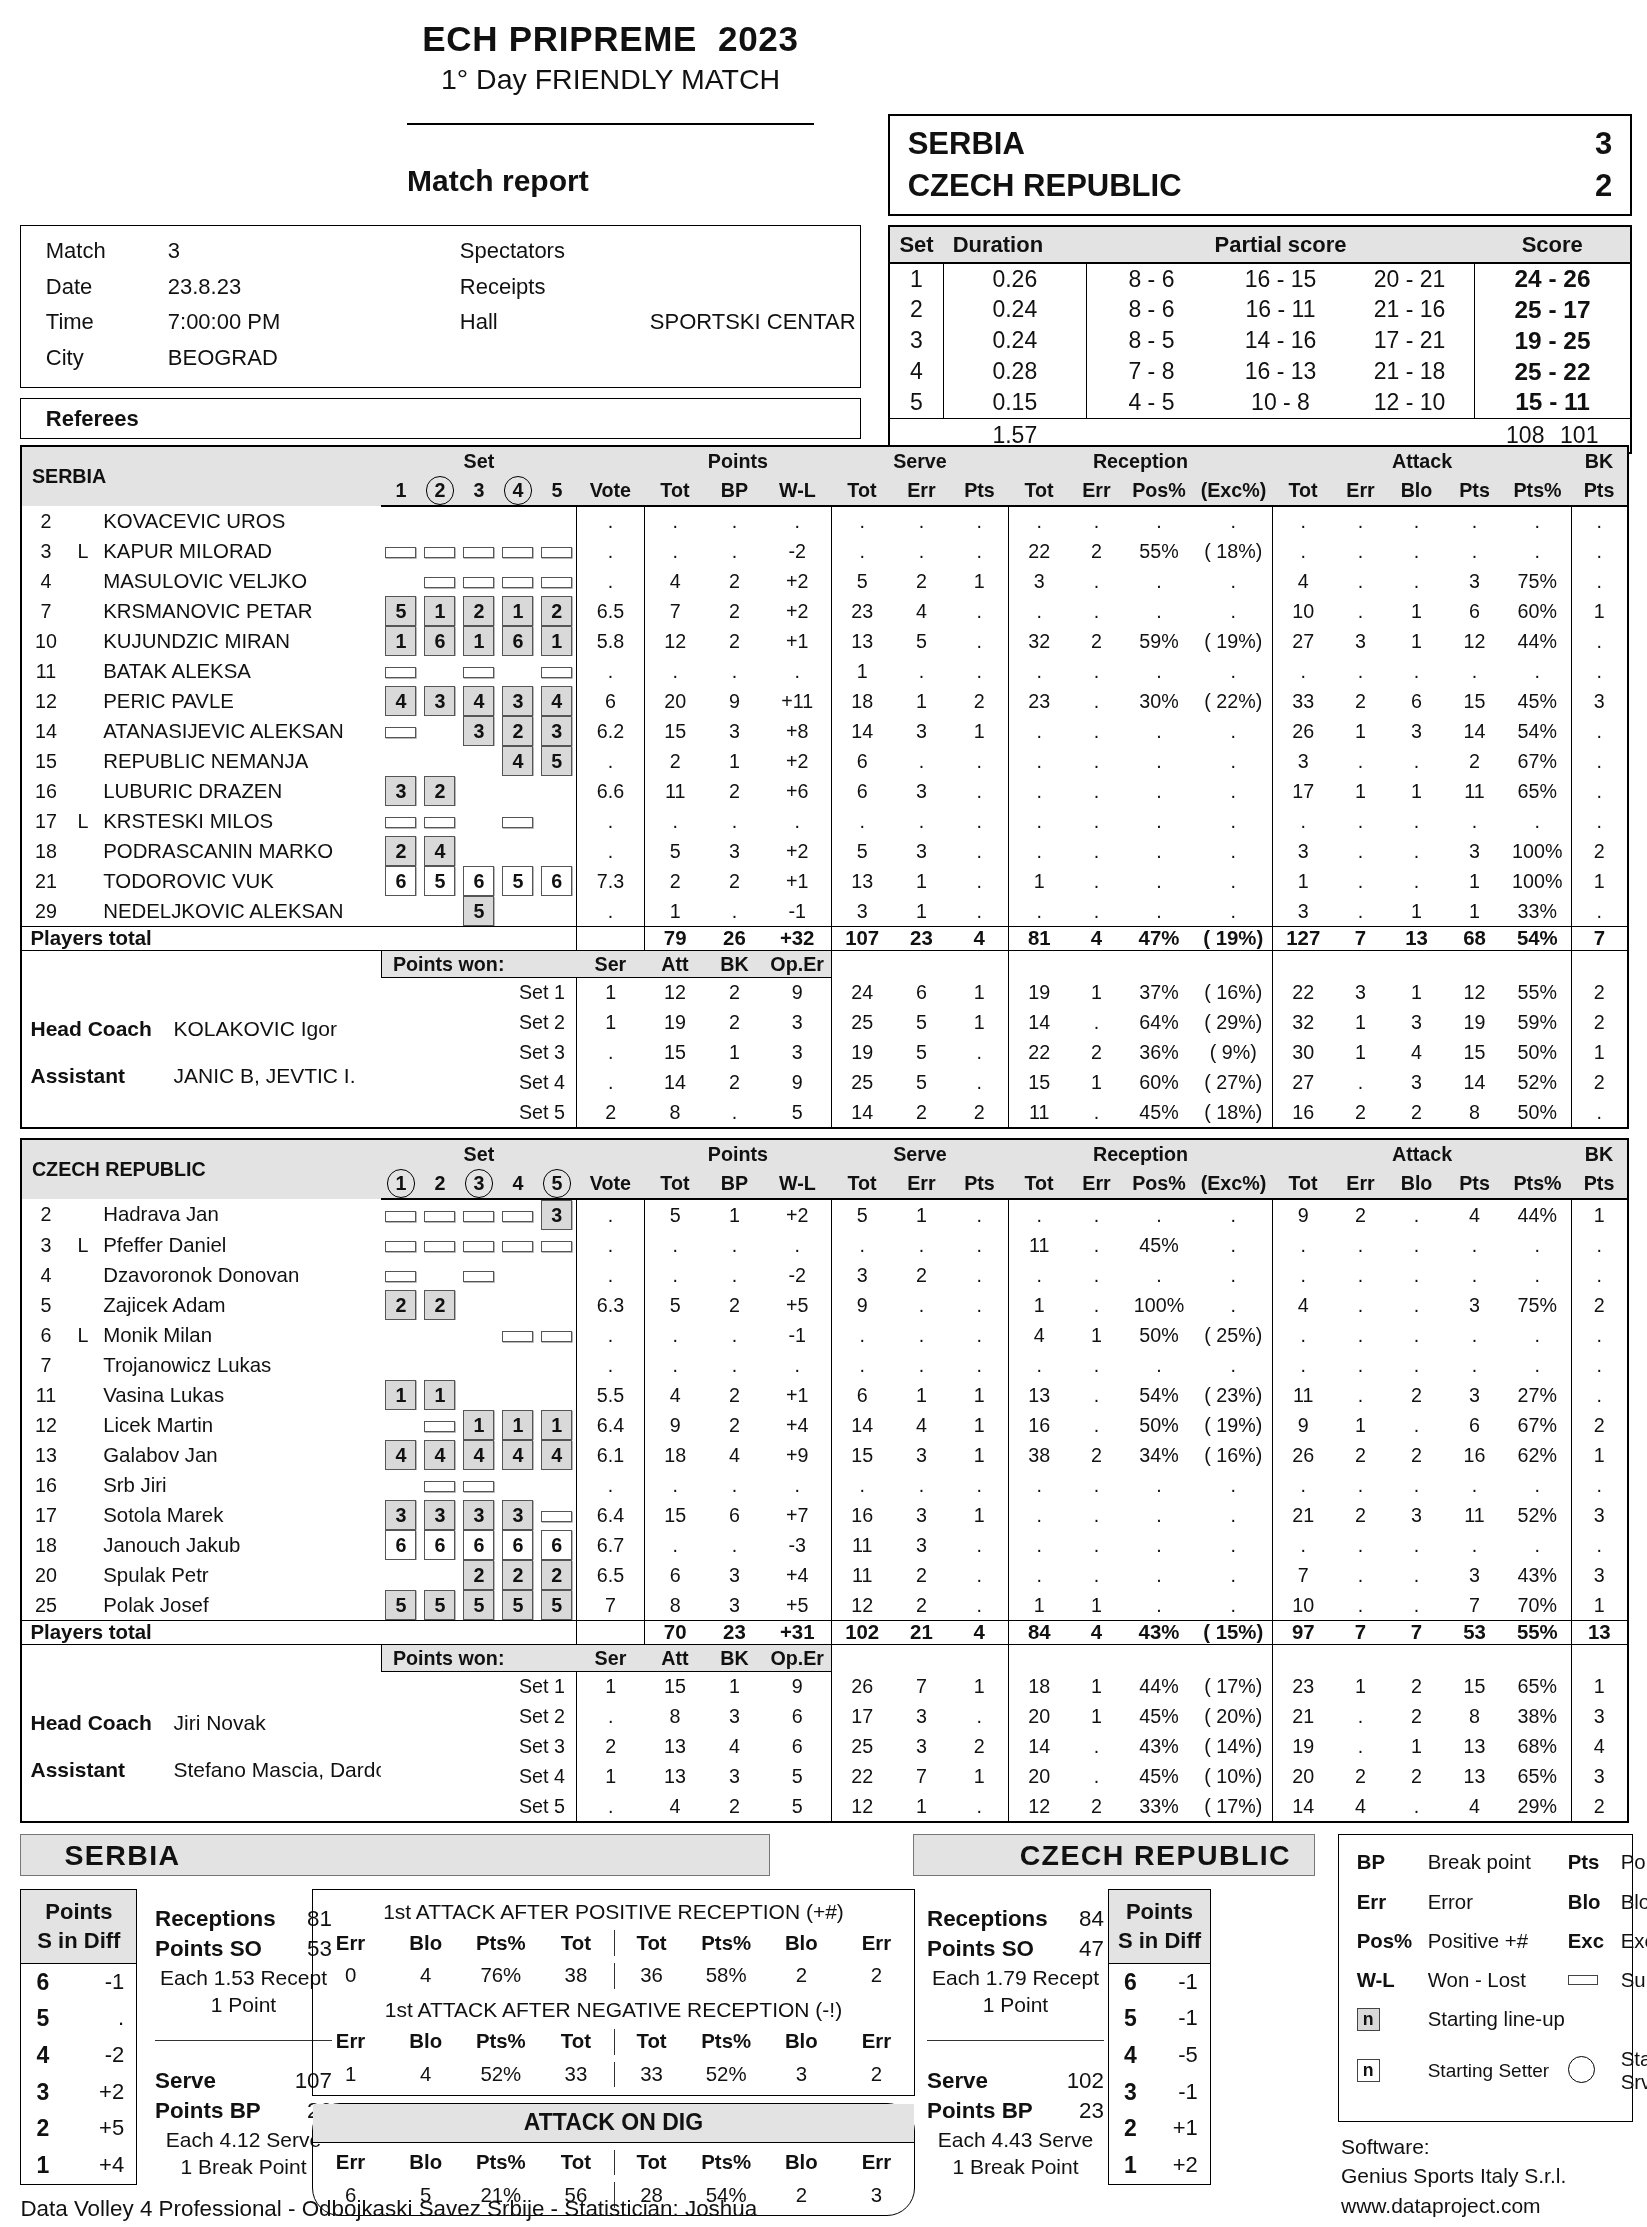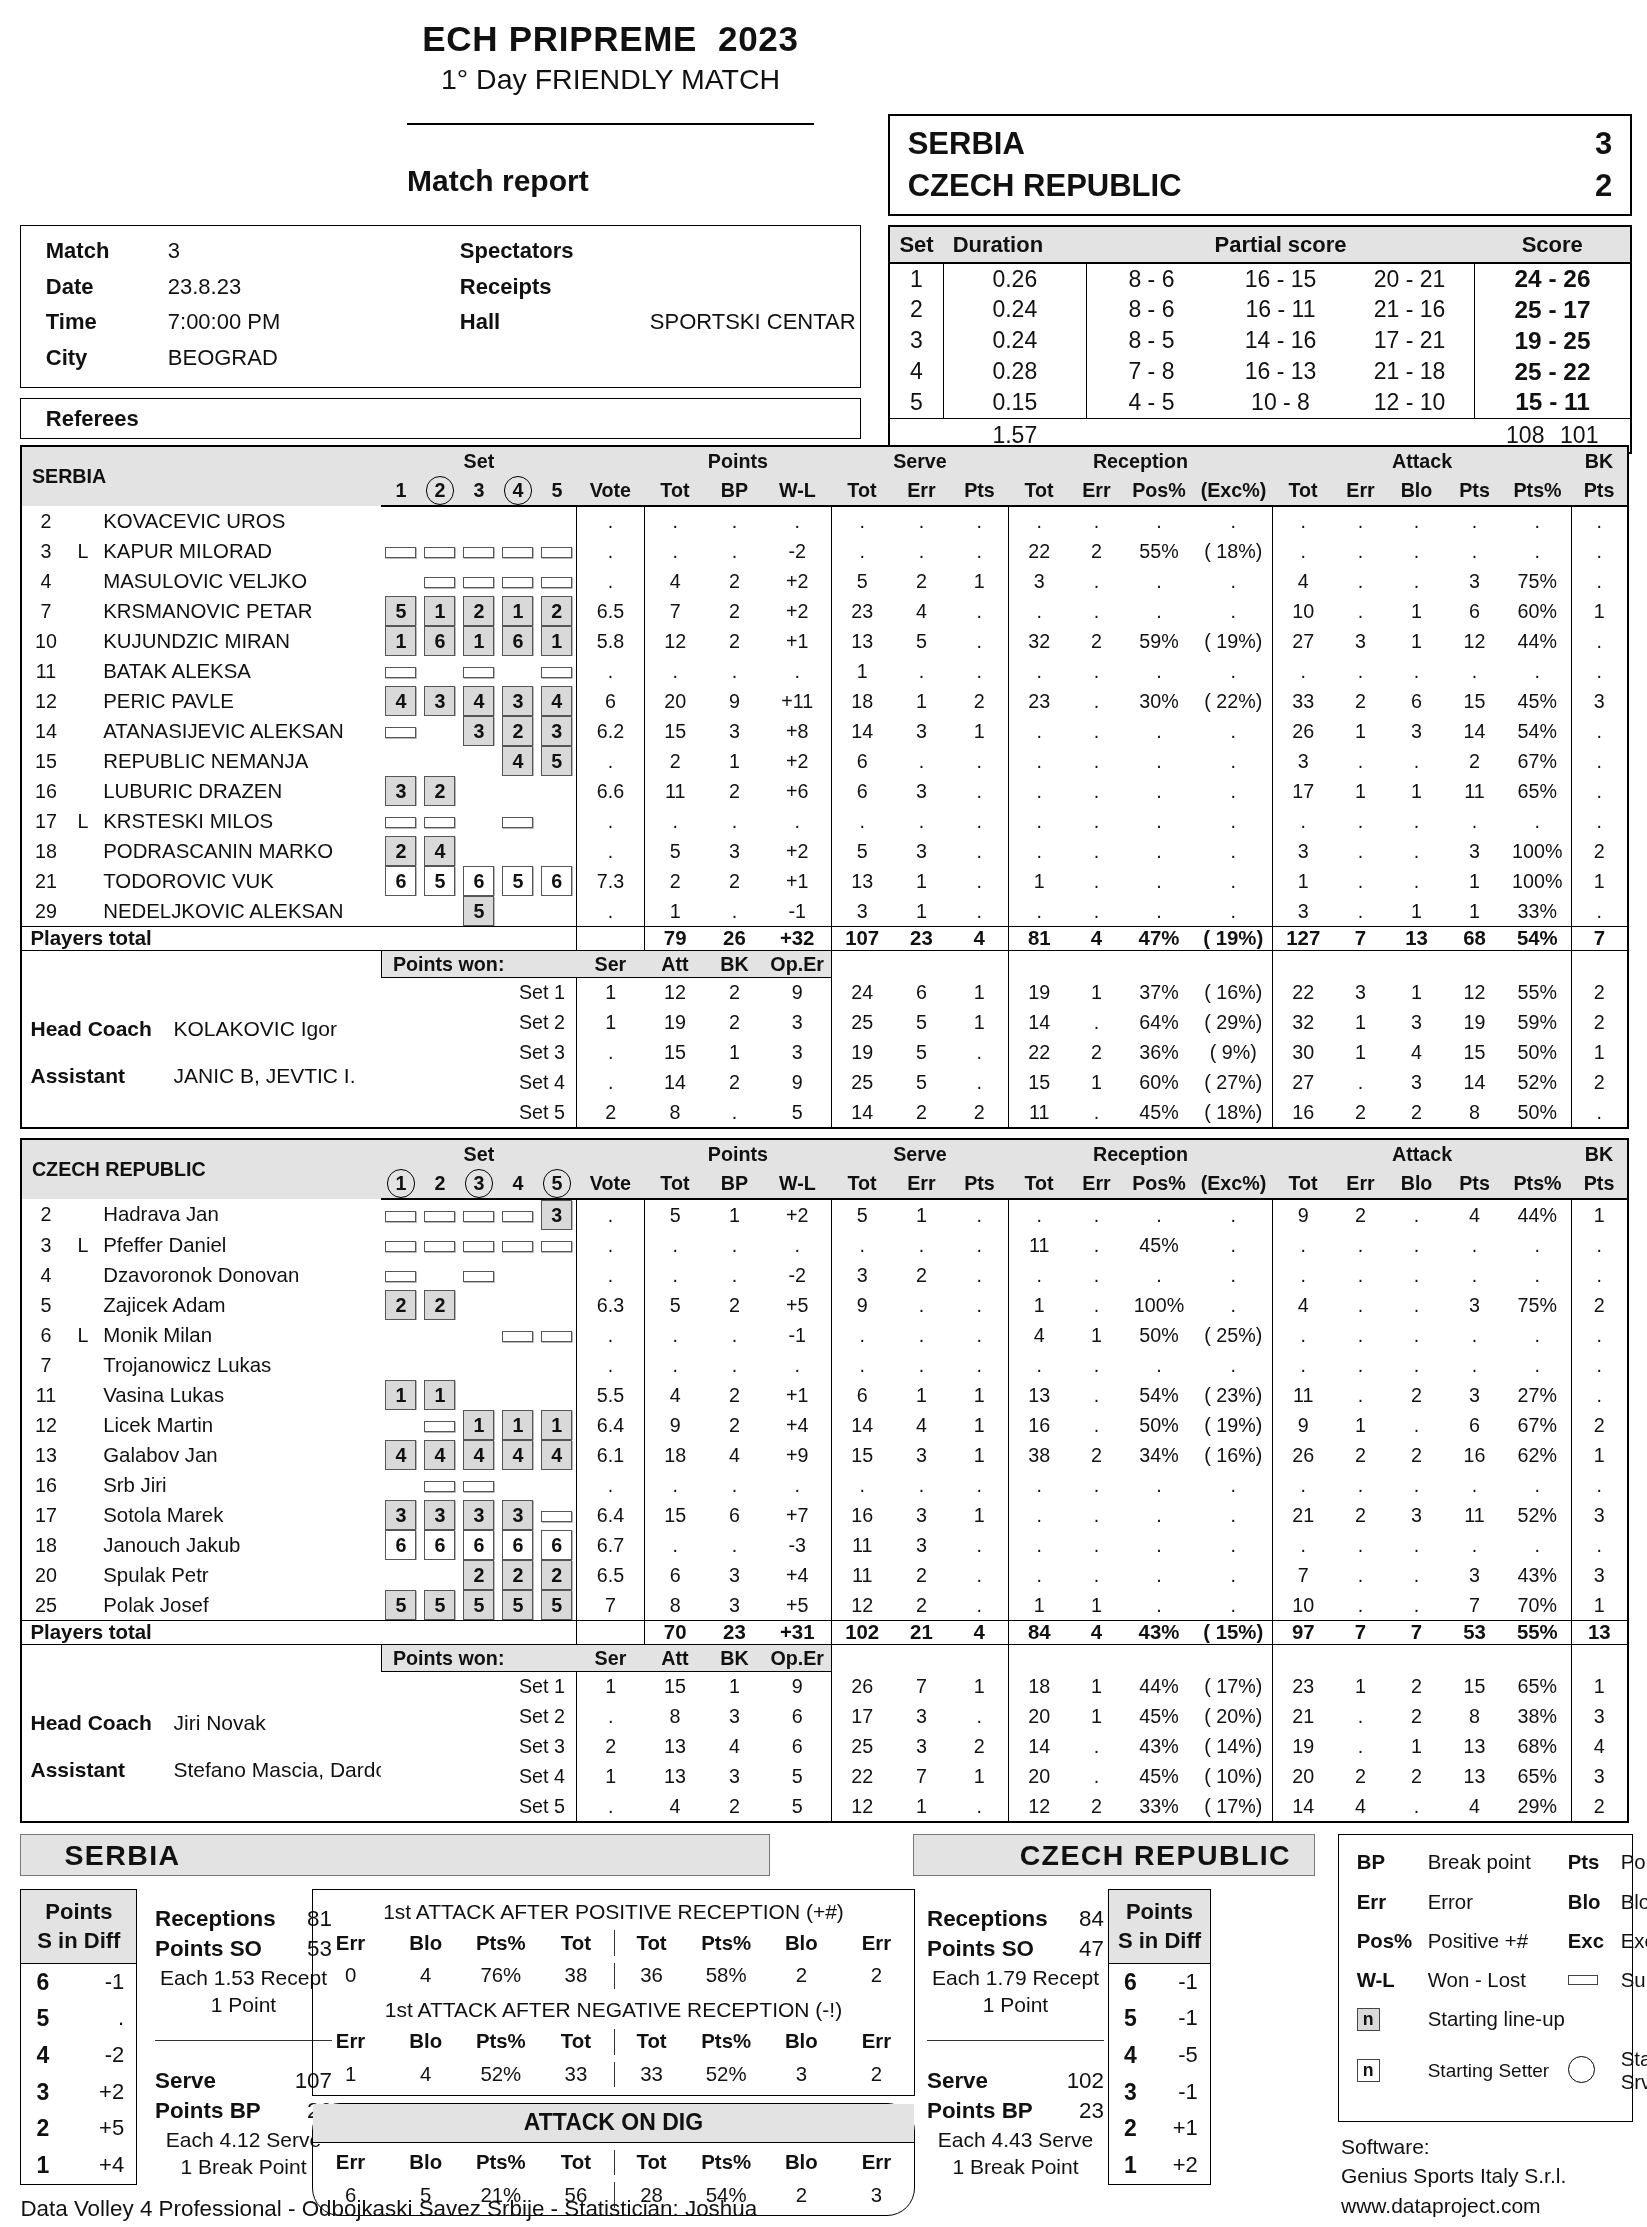--- a/index.html
+++ b/index.html
@@ -15,21 +15,21 @@
   .report-title { font-size:30px; font-weight:bold; text-align:left; margin-top:39px; }
 
   .score-box { left:888px; top:114px; width:744px; height:102px; border:2px solid #000; background:#fff;
     display:flex; flex-direction:column; justify-content:space-evenly; padding:4.1px 0; }
   .score-row { display:flex; justify-content:space-between; padding:0 17.7px; }
   .score-team { font-size:31px; font-weight:bold; }
   .score-val { font-size:31px; font-weight:bold; }
 
   .info-box { left:20.4px; top:225px; width:841px; height:163px; border:1.4px solid #000; padding:12.2px 0 0 24.4px; }
   .info-grid { display:grid; grid-template-columns:122px 292px 190px 1fr; row-gap:9.5px; font-size:22px; align-items:center; }
-  .info-grid .lbl { font-weight:bold; }
+  .info-grid .lbl { font-weight:normal; }
   .referees-box { left:20.4px; top:398px; width:841px; height:41px; border:1.4px solid #000;
     display:flex; align-items:center; padding-left:24.4px; font-size:22px; font-weight:bold; }
 
   
   .set-table-wrap { left:888px; top:225px; width:744px; }
   table.settbl { border-collapse:collapse; width:100%; border:2px solid #000; table-layout:fixed; }
   table.settbl td { text-align:center; font-size:23px; height:31px; white-space:nowrap; overflow:hidden; }
   table.settbl tr.sh td { background:#e3e3e3; font-weight:bold; font-size:22px; height:37px; border-bottom:2px solid #000; }
   table.settbl tr.sh td.al { text-align:left; padding-left:9.5px; }
   table.settbl td.sv { border-left:1.4px solid #000; }

